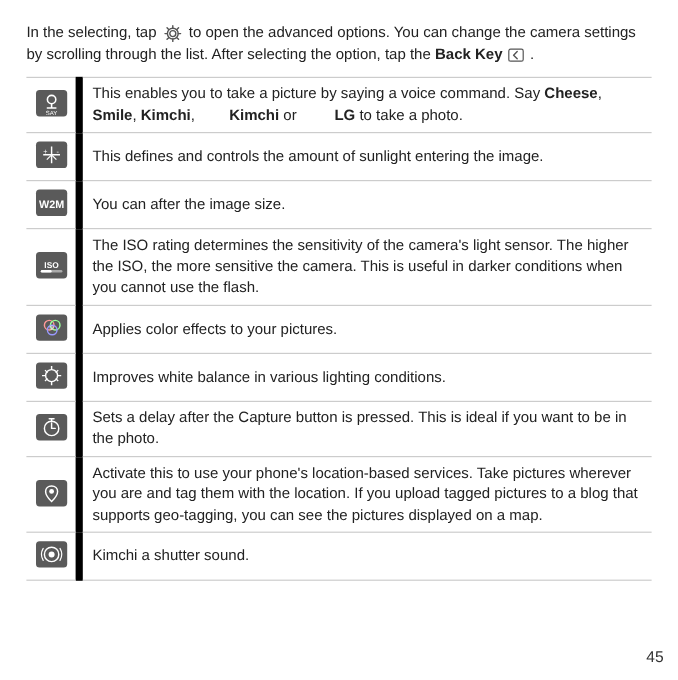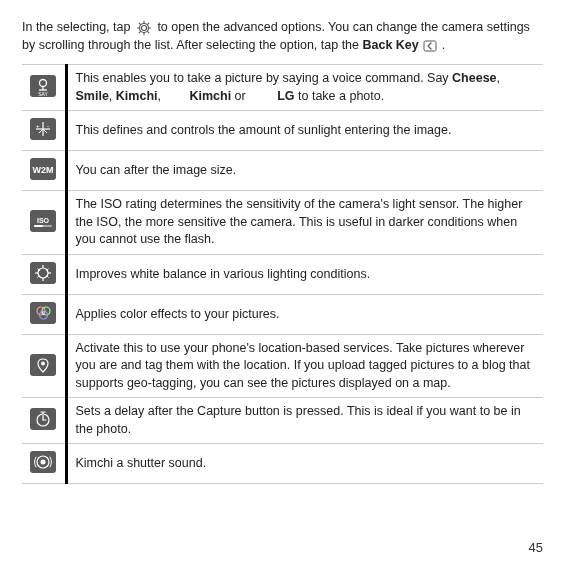--- a/index.html
+++ b/index.html
@@ -48,33 +48,33 @@
     }
     tr:last-child {
       border-bottom: 1px solid #ccc;
     }
     td.icon-cell {
       width: 44px;
       min-width: 44px;
       vertical-align: middle;
       text-align: center;
       padding: 5px 4px;
-      border-right: 3px solid #000000;
+      border-right: 6px solid #000000;
     }
     td.text-cell {
       padding: 5px 8px;
       vertical-align: middle;
       font-size: 12.5px;
       line-height: 1.4;
       color: #222;
     }
     .page-number {
       position: absolute;
       bottom: 12px;
-      right: 22px;
+      right: 12px;
       font-size: 13px;
       color: #333;
     }
   </style>
 </head>
 <body>
 
 <div class="page">
   <div class="intro">
     <span>In the selecting, tap </span>
@@ -145,76 +145,76 @@
           <rect x="6" y="17" width="9" height="2" rx="1" fill="white"></rect>
         </svg>
       </td>
       <td class="text-cell">The ISO rating determines the sensitivity of the camera's light sensor. The higher the ISO, the more sensitive the camera. This is useful in darker conditions when you cannot use the flash.</td>
     </tr>
 
     <tr>
       <td class="icon-cell">
         <svg width="30" height="26" viewBox="0 0 30 26">
           <rect x="2" y="2" width="26" height="22" rx="3" fill="#5a5a5a"></rect>
+          <circle cx="13" cy="11" r="4" fill="none" stroke="#f99" stroke-width="1.2"></circle>
+          <circle cx="18" cy="11" r="4" fill="none" stroke="#9f9" stroke-width="1.2"></circle>
+          <circle cx="15.5" cy="15" r="4" fill="none" stroke="#99f" stroke-width="1.2"></circle>
+          <circle cx="15" cy="13" r="2" fill="white" opacity="0.4"></circle>
+        </svg>
+      </td>
+      <td class="text-cell">Applies color effects to your pictures.</td>
+    </tr>
+
+    <tr>
+      <td class="icon-cell">
+        <svg width="30" height="26" viewBox="0 0 30 26">
+          <rect x="2" y="2" width="26" height="22" rx="3" fill="#5a5a5a"></rect>
           <circle cx="15" cy="13" r="5" fill="none" stroke="white" stroke-width="1.2"></circle>
           <line x1="15" y1="5" x2="15" y2="8" stroke="white" stroke-width="1.2"></line>
           <line x1="15" y1="18" x2="15" y2="21" stroke="white" stroke-width="1.2"></line>
           <line x1="7" y1="13" x2="10" y2="13" stroke="white" stroke-width="1.2"></line>
           <line x1="20" y1="13" x2="23" y2="13" stroke="white" stroke-width="1.2"></line>
           <line x1="9.5" y1="8.5" x2="11.6" y2="10.6" stroke="white" stroke-width="1"></line>
           <line x1="18.4" y1="15.4" x2="20.5" y2="17.5" stroke="white" stroke-width="1"></line>
           <line x1="20.5" y1="8.5" x2="18.4" y2="10.6" stroke="white" stroke-width="1"></line>
           <line x1="11.6" y1="15.4" x2="9.5" y2="17.5" stroke="white" stroke-width="1"></line>
         </svg>
       </td>
       <td class="text-cell">Improves white balance in various lighting conditions.</td>
     </tr>
 
     <tr>
       <td class="icon-cell">
         <svg width="30" height="26" viewBox="0 0 30 26">
           <rect x="2" y="2" width="26" height="22" rx="3" fill="#5a5a5a"></rect>
-          <circle cx="13" cy="11" r="4" fill="none" stroke="#f99" stroke-width="1.2"></circle>
-          <circle cx="18" cy="11" r="4" fill="none" stroke="#9f9" stroke-width="1.2"></circle>
-          <circle cx="15.5" cy="15" r="4" fill="none" stroke="#99f" stroke-width="1.2"></circle>
-          <circle cx="15" cy="13" r="2" fill="white" opacity="0.4"></circle>
-        </svg>
-      </td>
-      <td class="text-cell">Applies color effects to your pictures.</td>
-    </tr>
-
-    <tr>
-      <td class="icon-cell">
-        <svg width="30" height="26" viewBox="0 0 30 26">
-          <rect x="2" y="2" width="26" height="22" rx="3" fill="#5a5a5a"></rect>
-          <path d="M15 7 C12 7 10 9 10 11.5 C10 15 15 20 15 20 C15 20 20 15 20 11.5 C20 9 18 7 15 7 Z" fill="none" stroke="white" stroke-width="1.2"></path>
-          <circle cx="15" cy="11.5" r="2" fill="white"></circle>
-        </svg>
-      </td>
-      <td class="text-cell">Activate this to use your phone's location-based services. Take pictures wherever you are and tag them with the location. If you upload tagged pictures to a blog that supports geo-tagging, you can see the pictures displayed on a map.</td>
-    </tr>
-
-    <tr>
-      <td class="icon-cell">
-        <svg width="30" height="26" viewBox="0 0 30 26">
-          <rect x="2" y="2" width="26" height="22" rx="3" fill="#5a5a5a"></rect>
           <circle cx="15" cy="14" r="6" fill="none" stroke="white" stroke-width="1.2"></circle>
           <line x1="15" y1="14" x2="15" y2="9.5" stroke="white" stroke-width="1.2" stroke-linecap="round"></line>
           <line x1="15" y1="14" x2="18" y2="14" stroke="white" stroke-width="1.2" stroke-linecap="round"></line>
           <line x1="13" y1="6" x2="17" y2="6" stroke="white" stroke-width="1.2" stroke-linecap="round"></line>
           <line x1="15" y1="6" x2="15" y2="8" stroke="white" stroke-width="1.2"></line>
         </svg>
       </td>
       <td class="text-cell">Sets a delay after the Capture button is pressed. This is ideal if you want to be in the photo.</td>
     </tr>
 
     <tr>
       <td class="icon-cell">
         <svg width="30" height="26" viewBox="0 0 30 26">
           <rect x="2" y="2" width="26" height="22" rx="3" fill="#5a5a5a"></rect>
+          <path d="M15 7 C12 7 10 9 10 11.5 C10 15 15 20 15 20 C15 20 20 15 20 11.5 C20 9 18 7 15 7 Z" fill="none" stroke="white" stroke-width="1.2"></path>
+          <circle cx="15" cy="11.5" r="2" fill="white"></circle>
+        </svg>
+      </td>
+      <td class="text-cell">Activate this to use your phone's location-based services. Take pictures wherever you are and tag them with the location. If you upload tagged pictures to a blog that supports geo-tagging, you can see the pictures displayed on a map.</td>
+    </tr>
+
+    <tr>
+      <td class="icon-cell">
+        <svg width="30" height="26" viewBox="0 0 30 26">
+          <rect x="2" y="2" width="26" height="22" rx="3" fill="#5a5a5a"></rect>
           <circle cx="15" cy="13" r="6" fill="none" stroke="white" stroke-width="1.2"></circle>
           <circle cx="15" cy="13" r="2.5" fill="white"></circle>
           <path d="M22 8 Q25 13 22 18" fill="none" stroke="white" stroke-width="1" stroke-linecap="round"></path>
           <path d="M8 8 Q5 13 8 18" fill="none" stroke="white" stroke-width="1" stroke-linecap="round"></path>
         </svg>
       </td>
       <td class="text-cell">Kimchi a shutter sound.</td>
     </tr>
   </tbody>
     </table>

